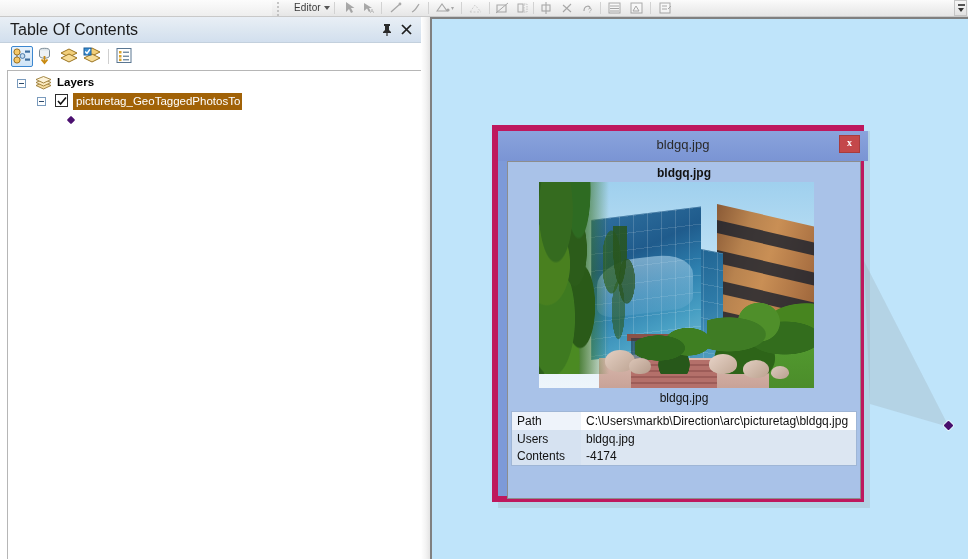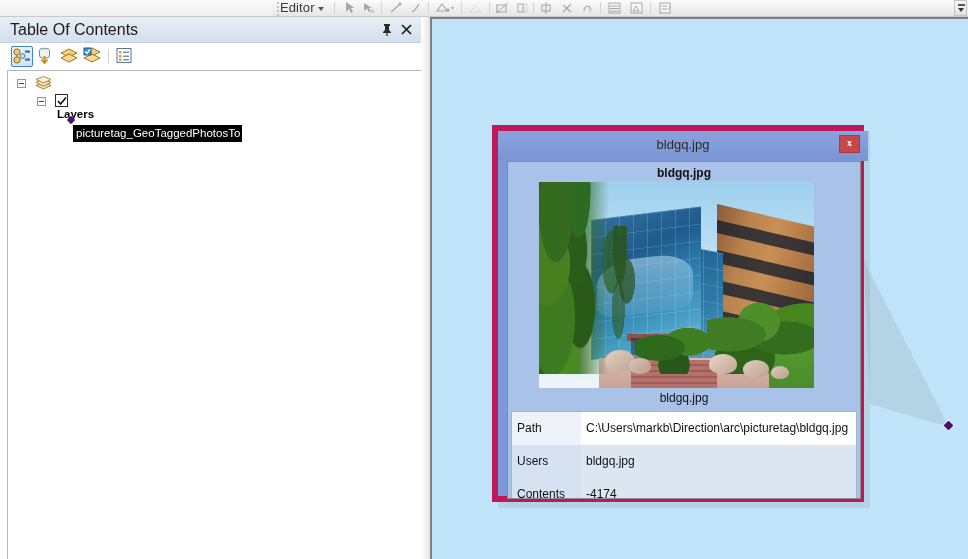--- a/index.html
+++ b/index.html
@@ -29,22 +29,22 @@
     background: linear-gradient(to bottom, #fcfcfc, #eeeeee);
   }
   .grip {
     position: absolute; top: 2px; width: 3px; height: 12px;
   }
   .grip i {
     display: block; width: 2px; height: 2px; margin-bottom: 2px;
     background: #b4b4b4; border-radius: 50%;
   }
   .editor-menu {
-    position: absolute; left: 280px; top: 1px;
-    font-size: 13px; color: #3a3a3a; line-height: 14px;
+    position: absolute; left: 294px; top: 1px;
+    font-size: 10px; color: #3a3a3a; line-height: 14px;
     letter-spacing: 0.1px;
   }
   .editor-caret {
     display: inline-block; margin-left: 3px;
     border-left: 3px solid transparent; border-right: 3px solid transparent;
     border-top: 4px solid #555; vertical-align: middle;
   }
   .tb-sep {
     position: absolute; top: 2px; width: 1px; height: 12px;
     background: #d2d2d2;
@@ -136,25 +136,25 @@
   }
   .checkbox {
     position: absolute; width: 13px; height: 13px;
     border: 1px solid #2b2b2b; background: #ffffff;
     box-sizing: border-box;
   }
   .checkbox svg { position:absolute; left:1px; top:1px; }
   .layers-icon { position: absolute; width: 17px; height: 14px; }
   .tree-label {
     position: absolute;
-    font-size: 11.5px; color: #000000; line-height: 15px; margin-top: 32px;
+    font-size: 11.5px; color: #000000; line-height: 15px;
   }
   .tree-label.bold { font-weight: bold; }
   .tree-label.selected {
-    background: #000000; color: #ffffff; padding: 1px 2px 1px 3px;
+    background: #a16207; color: #ffffff; padding: 1px 2px 1px 3px;
   }
   .sym-dot {
     position: absolute; width: 6px; height: 6px;
     background: #4b1070;
     transform: rotate(45deg);
     border-radius: 1px;
   }
 
   
   .splitter {
@@ -253,21 +253,21 @@
 
   
   .attr-table {
     position: absolute; left: 3px; top: 249px;
     width: 346px;
     border-collapse: collapse;
     background: #ffffff;
     border: 1px solid #9fb6d6;
     box-sizing: border-box;
   }
-  .attr-table tr { height: 33px; }
+  .attr-table tr { height: 18px; }
   .attr-table td {
     font-size: 12px; color: #111111;
     padding: 0 0 0 5px;
     vertical-align: middle;
     white-space: nowrap;
   }
   .attr-table td.k { width: 64px; }
   .attr-table tr.odd td { background: #ffffff; }
   .attr-table tr.even td { background: #dce6f2; }
   .attr-table tr.odd td.k { background: #eef3fa; }

